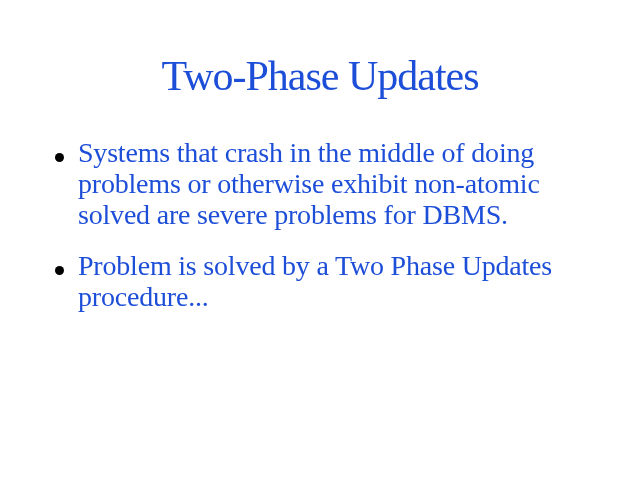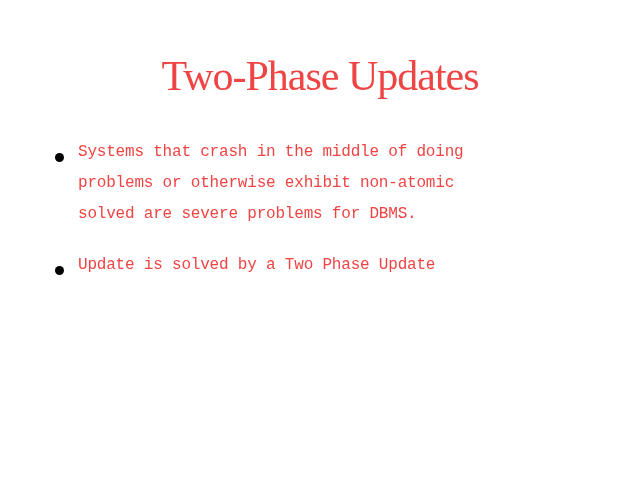--- a/index.html
+++ b/index.html
@@ -7,21 +7,21 @@
     padding: 0;
     background: #ffffff;
   }
   .slide {
     position: relative;
     width: 640px;
     height: 494px;
     background: #ffffff;
     overflow: hidden;
     font-family: "Liberation Serif", "DejaVu Serif", serif;
-    color: #ef4444;
+    color: #1d4ed8;
   }
   .slide-title {
     position: absolute;
     top: 55px;
     left: 0;
     right: 0;
     text-align: center;
     font-size: 42px;
     line-height: 42px;
     letter-spacing: -1px;
@@ -31,24 +31,23 @@
   .bullet-list {
     position: absolute;
     top: 137px;
     left: 55px;
     width: 520px;
   }
   .bullet-item {
     position: relative;
     padding-left: 23px;
     margin-bottom: 20px;
-    font-size: 16px;
+    font-size: 28px;
     line-height: 31px;
     letter-spacing: -0.2px;
-    font-family: Liberation Mono, monospace;
   }
   .bullet-dot {
     position: absolute;
     left: 0;
     top: 16px;
     width: 9px;
     height: 9px;
     background: #000000;
     border-radius: 50%;
   }
@@ -67,18 +66,19 @@
 
     <div class="bullet-item">
       <span class="bullet-dot"></span>
       <div class="bullet-line">Systems that crash in the middle of doing</div>
       <div class="bullet-line">problems or otherwise exhibit non-atomic</div>
       <div class="bullet-line">solved are severe problems for DBMS.</div>
     </div>
 
     <div class="bullet-item">
       <span class="bullet-dot"></span>
-      <div class="bullet-line">Update is solved by a Two Phase Update</div>
+      <div class="bullet-line">Problem is solved by a Two Phase Updates</div>
+      <div class="bullet-line">procedure...</div>
     </div>
 
   </div>
 
 </div>
 
 </body></html>

